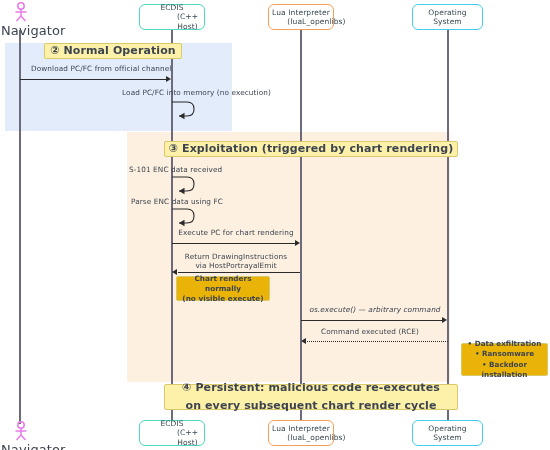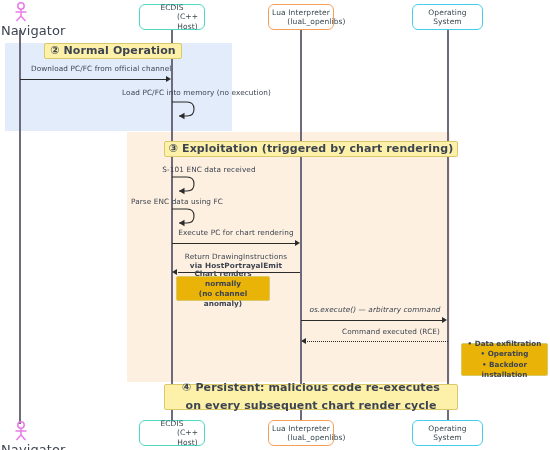--- a/index.html
+++ b/index.html
@@ -141,21 +141,21 @@
       <svg width="28" height="22" viewBox="0 0 28 22">
         <path d="M1 3 H16 Q23 3 23 10 Q23 17 16 17 H8" fill="none" stroke="#2b2b2b" stroke-width="1.1"></path>
         <polygon points="8,17 13.5,13.8 13.5,20.2" fill="#2b2b2b"></polygon>
       </svg>
     </div>
   </div>
 
   <div class="banner" style="left:164px;top:141px;width:294px;height:16px;">③ Exploitation (triggered by chart rendering)</div>
 
   <div class="msg">
-    <div class="lbl" style="left:149px;top:165px;width:120px;text-align:center;">S-101 ENC data received</div>
+    <div class="lbl" style="left:129px;top:165px;width:120px;text-align:left;">S-101 ENC data received</div>
     <div class="self" style="left:171px;top:174px;">
       <svg width="28" height="22" viewBox="0 0 28 22">
         <path d="M1 3 H16 Q23 3 23 10 Q23 17 16 17 H8" fill="none" stroke="#2b2b2b" stroke-width="1.1"></path>
         <polygon points="8,17 13.5,13.8 13.5,20.2" fill="#2b2b2b"></polygon>
       </svg>
     </div>
   </div>
 
   <div class="msg">
     <div class="lbl" style="left:131px;top:197px;width:120px;text-align:left;">Parse ENC data using FC</div>
@@ -168,45 +168,45 @@
   </div>
 
   <div class="msg">
     <div class="lbl" style="left:176px;top:228px;width:120px;">Execute PC for chart rendering</div>
     <div class="arrow" style="left:172px;top:243px;width:123px;"></div>
     <div class="ahead right" style="left:295px;top:240px;"></div>
   </div>
 
   <div class="msg">
     <div class="lbl" style="left:177px;top:252px;width:118px;">Return DrawingInstructions</div>
-    <div class="lbl" style="left:177px;top:261px;width:118px;font-weight:bold;">via HostPortrayalEmit</div>
+    <div class="lbl" style="left:177px;top:261px;width:118px;">via HostPortrayalEmit</div>
     <div class="arrow" style="left:178px;top:272px;width:122px;"></div>
     <div class="ahead left" style="left:172px;top:269px;"></div>
   </div>
 
   <div class="note" style="left:176px;top:276px;width:94px;height:25px;">
     <span>Chart renders normally</span>
-    <span>(no channel anomaly)</span>
+    <span>(no visible execute)</span>
   </div>
 
   <div class="msg">
     <div class="lbl" style="left:305px;top:305px;width:140px;font-style:italic;">os.execute() — arbitrary command</div>
     <div class="arrow" style="left:301px;top:320px;width:141px;"></div>
     <div class="ahead right" style="left:442px;top:317px;"></div>
   </div>
 
   <div class="msg">
-    <div class="lbl" style="left:322px;top:327px;width:138px;">Command executed (RCE)</div>
+    <div class="lbl" style="left:301px;top:327px;width:138px;">Command executed (RCE)</div>
     <div class="arrow dotted" style="left:307px;top:341px;width:141px;"></div>
     <div class="ahead left" style="left:301px;top:338px;"></div>
   </div>
 
   <div class="note bullets" style="left:461px;top:343px;width:87px;height:33px;">
     <span class="bl">• Data exfiltration</span>
-    <span class="bl">• Operating</span>
+    <span class="bl">• Ransomware</span>
     <span class="bl">• Backdoor installation</span>
   </div>
 
   <div class="banner" style="left:164px;top:384px;width:294px;height:26px;flex-direction:column;gap:8px;">
     <span>④ Persistent: malicious code re-executes</span>
     <span>on every subsequent chart render cycle</span>
   </div>
 
   <div class="actor" style="left:1px;top:421px;">
     <svg width="18" height="20" viewBox="0 0 18 20">

